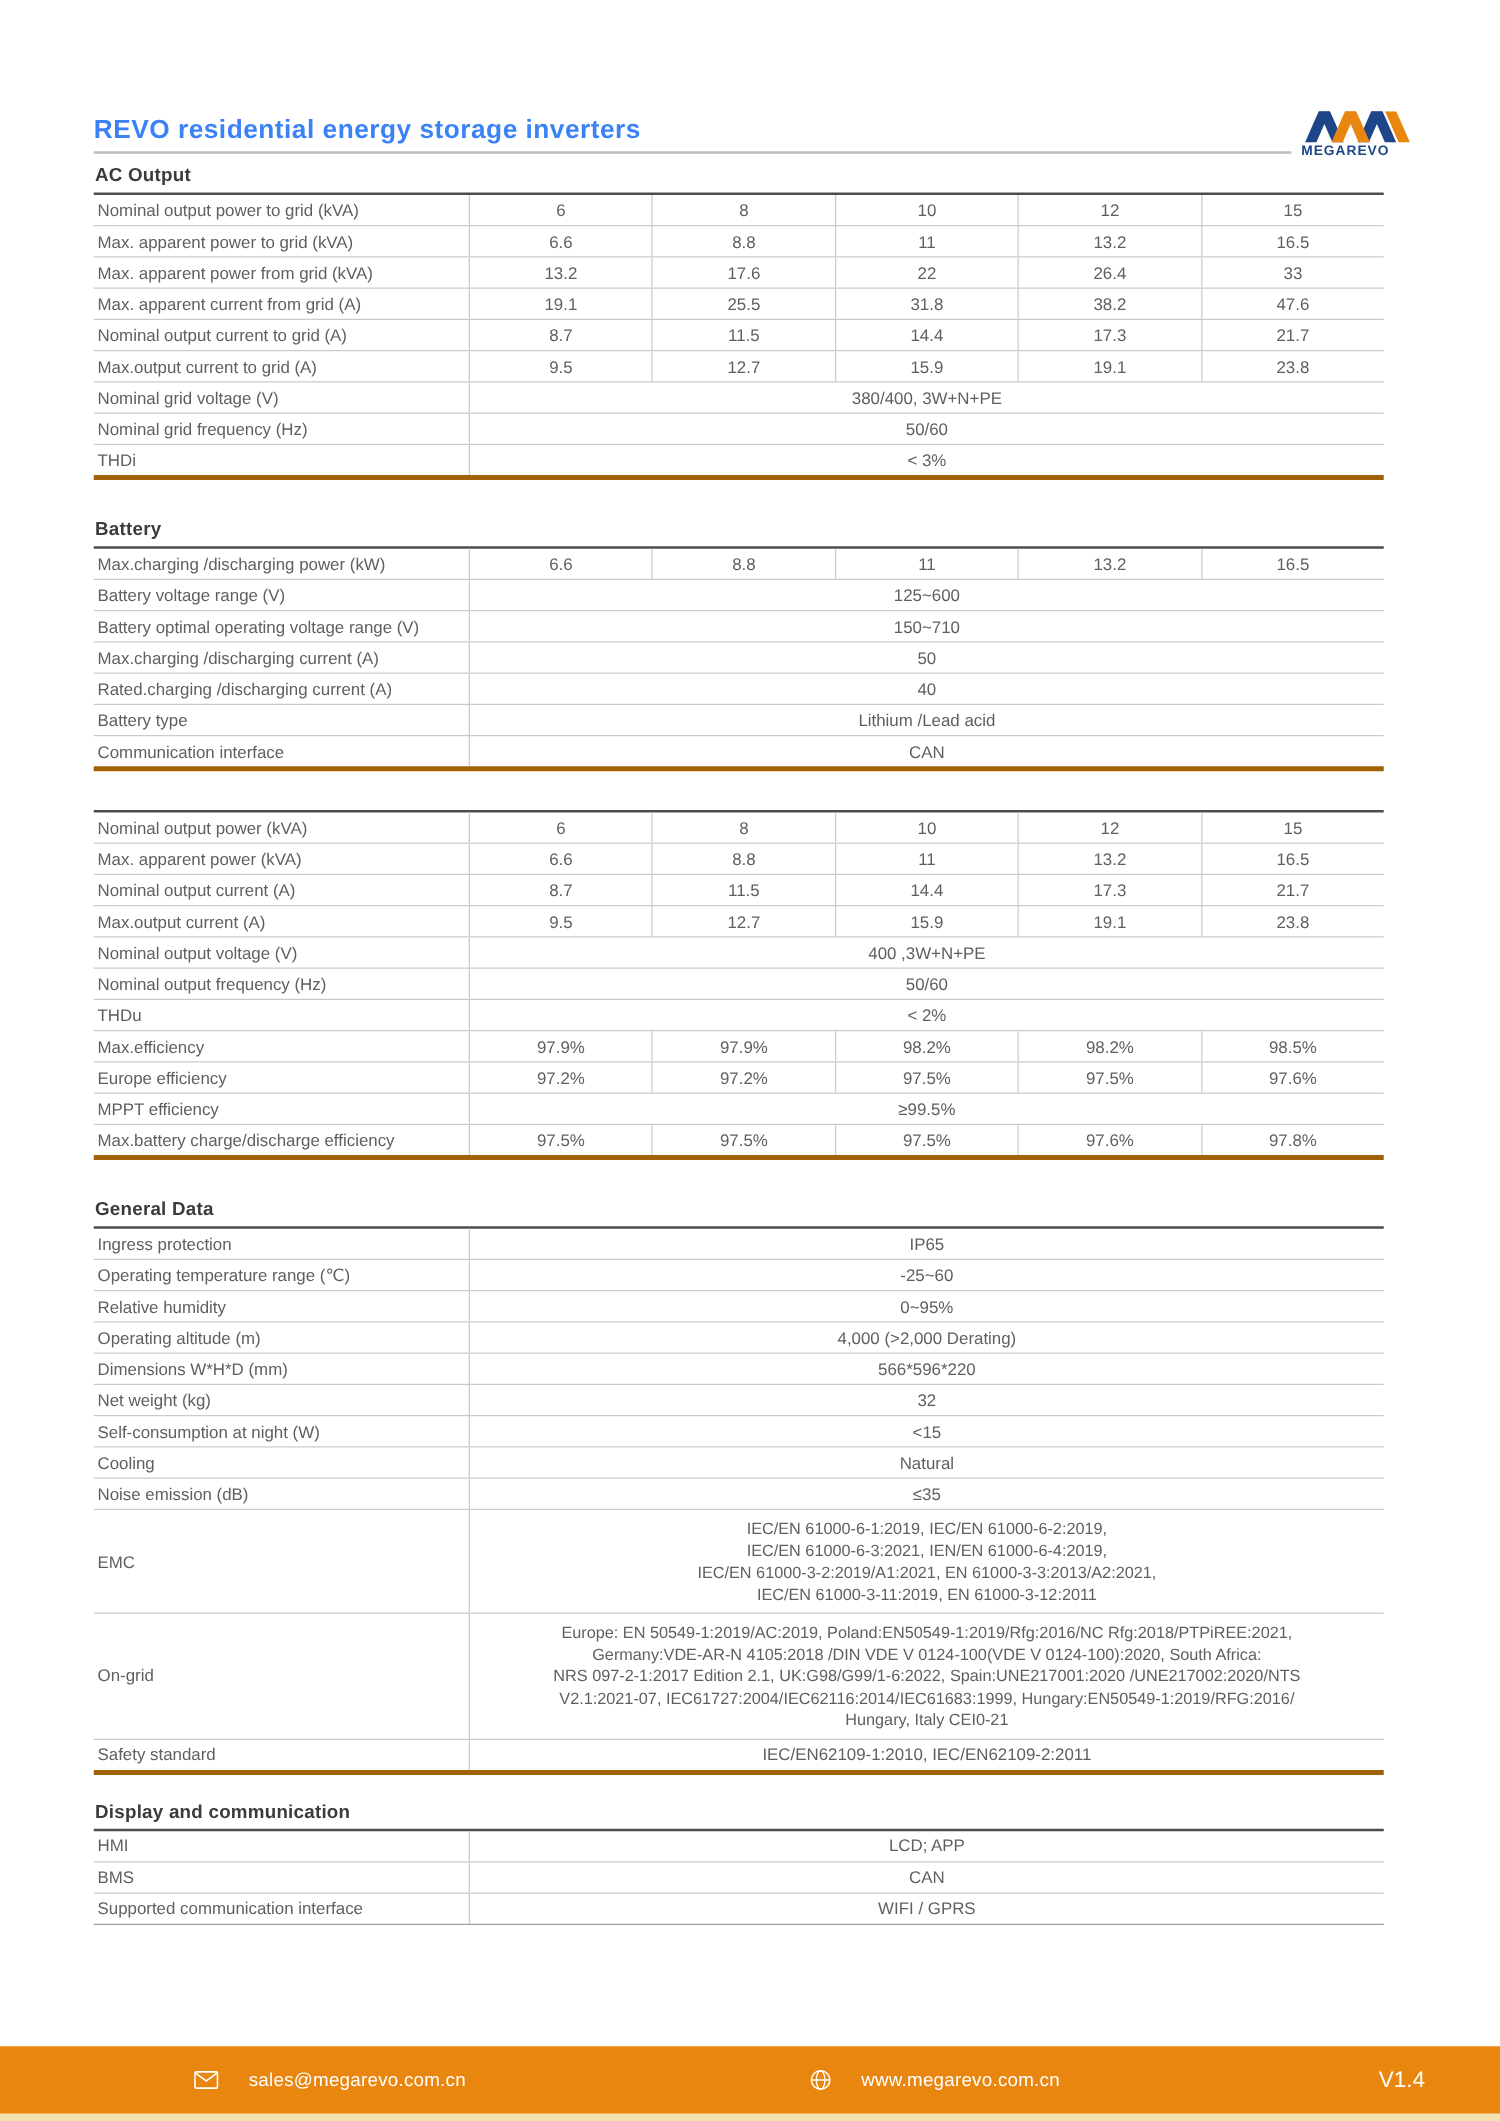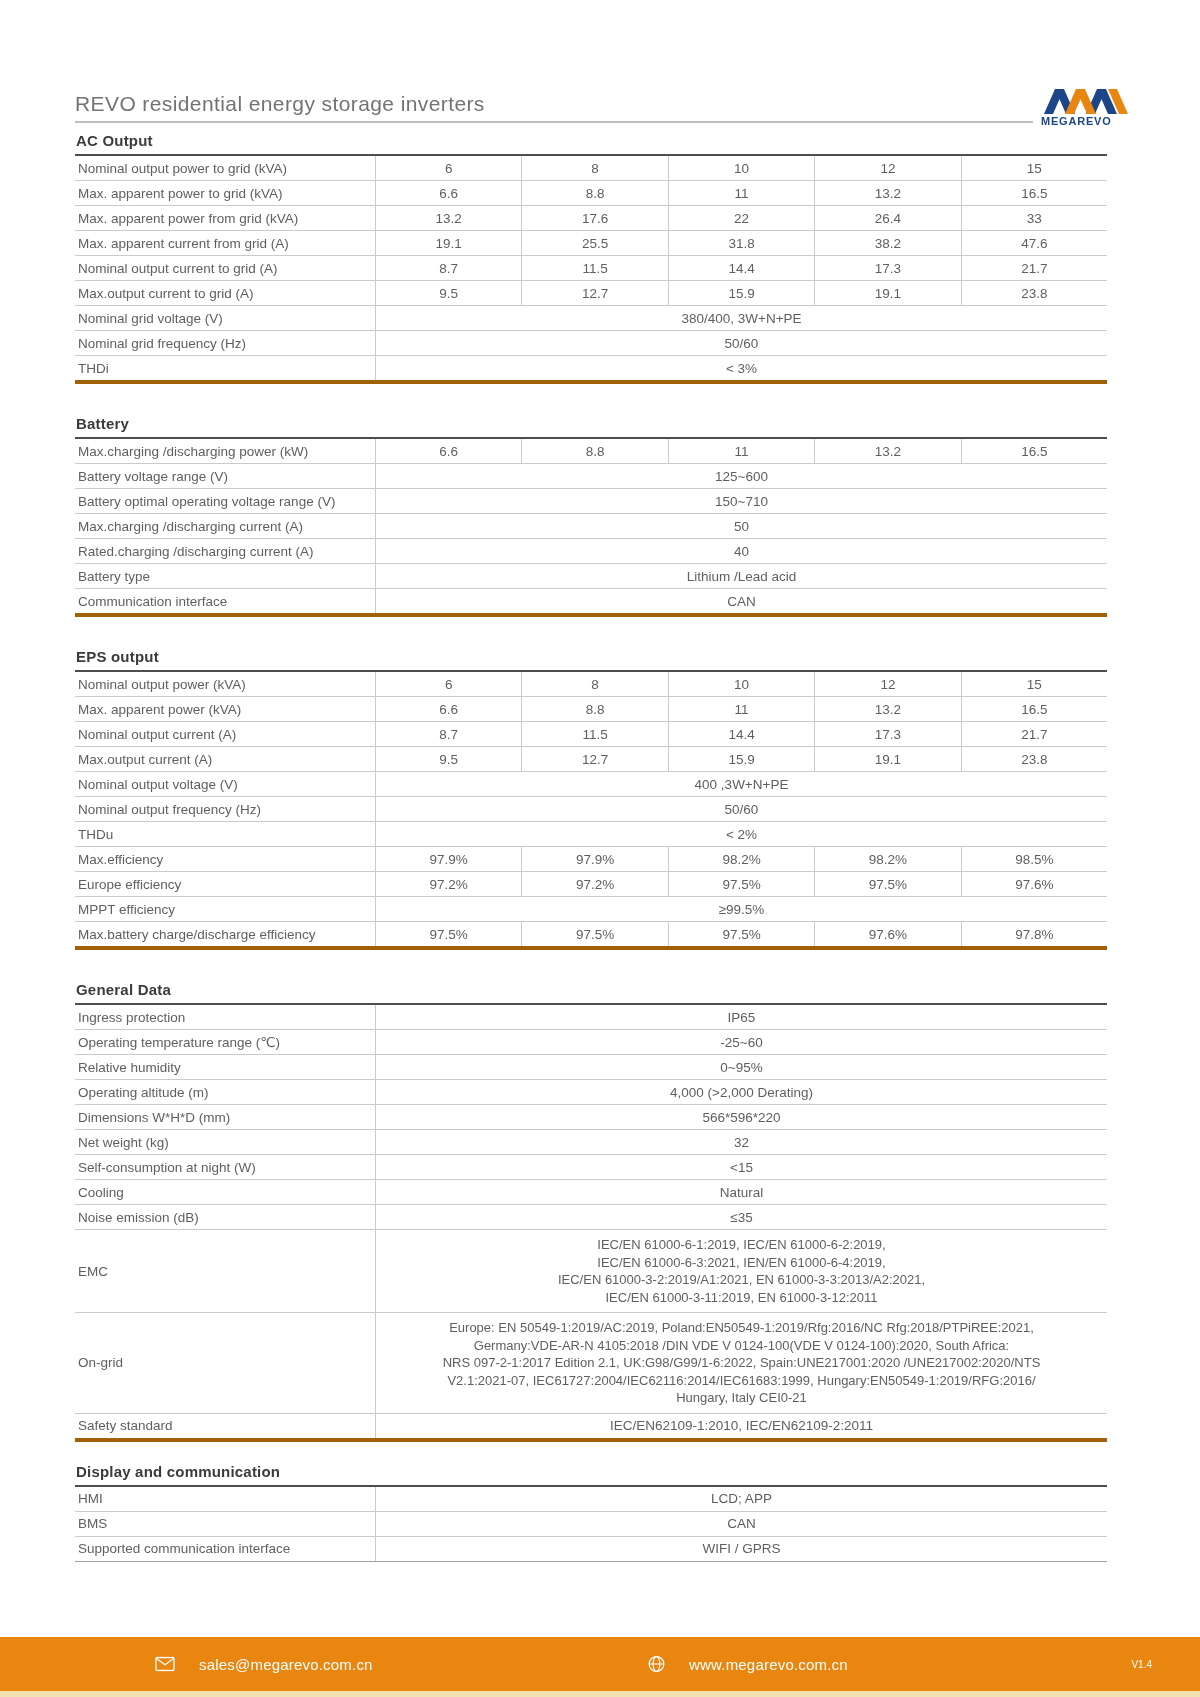--- a/index.html
+++ b/index.html
@@ -4,21 +4,21 @@
 <style>
   * { margin:0; padding:0; box-sizing:border-box; }
   html,body { background:#ffffff; }
   body {
     width:1200px; height:1697px; position:relative; overflow:hidden;
     font-family:"Liberation Sans","DejaVu Sans",sans-serif; color:#5f5f5f;
   }
   
   .page-title {
     position:absolute; left:75px; top:92px;
-    font-size:21px; letter-spacing:0.4px; color:#737373; font-weight:normal;
+    font-size:21px; letter-spacing:0.4px; color:#3b82f6; font-weight:bold;
   }
   .header-rule {
     position:absolute; left:75px; top:121px; width:958px; height:0;
     border-top:2px solid #bdbdbd;
   }
   .logo { position:absolute; left:1041px; top:89px; width:92px; text-align:left; }
   .logo svg { display:block; margin:0 auto; }
   .logo-text {
     margin-top:1px; font-size:11px; font-weight:bold; letter-spacing:0.8px; color:#1c4687;
   }
@@ -48,21 +48,21 @@
   .lines .line { display:block; }
   
   .footer {
     position:absolute; left:0; top:1637px; width:1200px; height:54px;
     background:#e8860f; color:#ffffff;
   }
   .footer-item { position:absolute; top:50%; transform:translateY(-50%);
     display:flex; align-items:center; gap:24px; font-size:15px; letter-spacing:0.2px; }
   .footer-email { left:155px; }
   .footer-site  { left:648px; }
-  .footer-version { position:absolute; top:50%; transform:translateY(-50%); right:48px; font-size:10px; }
+  .footer-version { position:absolute; top:50%; transform:translateY(-50%); right:60px; font-size:18px; }
   .footer-strip { position:absolute; left:0; top:1691px; width:1200px; height:6px; background:#f3e2b0; }
 </style>
 </head>
 <body>
 
 <div>
 
   <div class="page-title">REVO residential energy storage inverters</div>
   <div class="header-rule"></div>
 
@@ -190,21 +190,20 @@
             <div class="cell label">Battery type</div>
             <div class="cell span-val">Lithium /Lead acid</div>
           </div>
           <div class="row">
             <div class="cell label">Communication interface</div>
             <div class="cell span-val">CAN</div>
           </div>
         </div>
       </div>
       <div class="section">
-        <div class="section-title">EPS output</div>
         <div class="spec-table">
           <div class="row">
             <div class="cell label">Nominal output power (kVA)</div>
             <div class="vals">
               <div class="cell val">6</div>
               <div class="cell val">8</div>
               <div class="cell val">10</div>
               <div class="cell val">12</div>
               <div class="cell val">15</div>
             </div>

